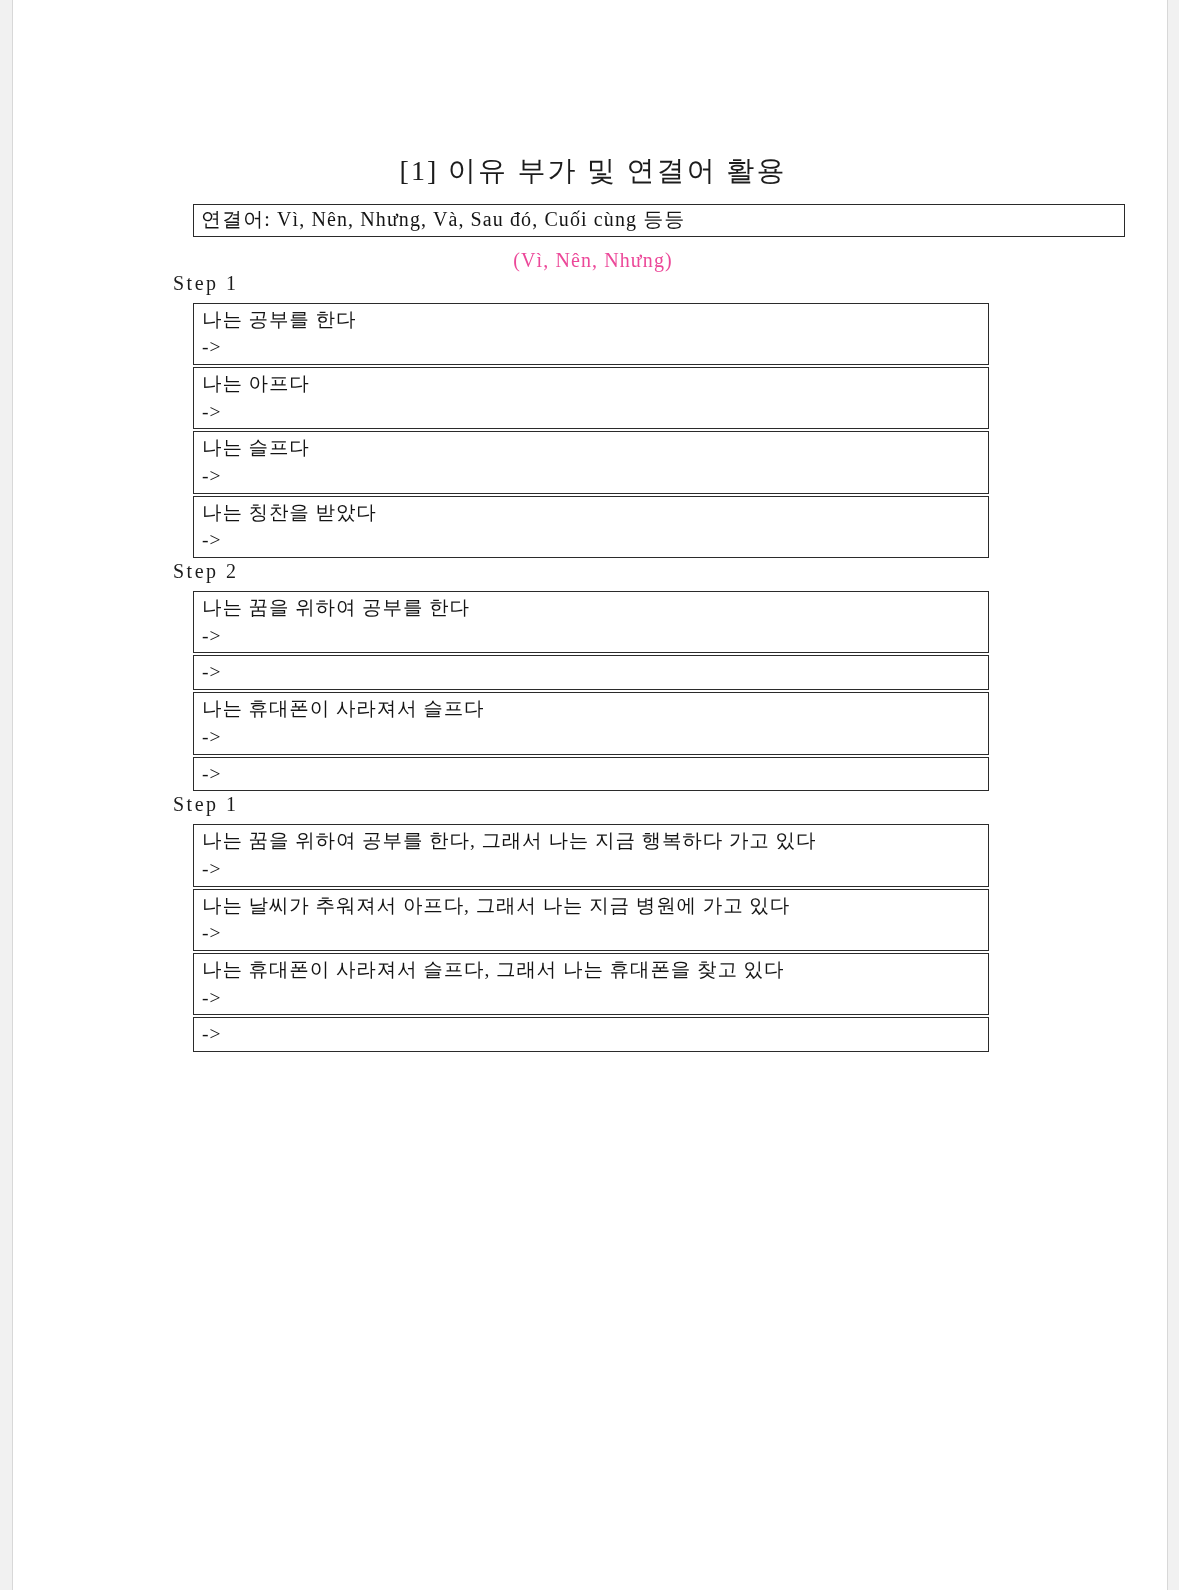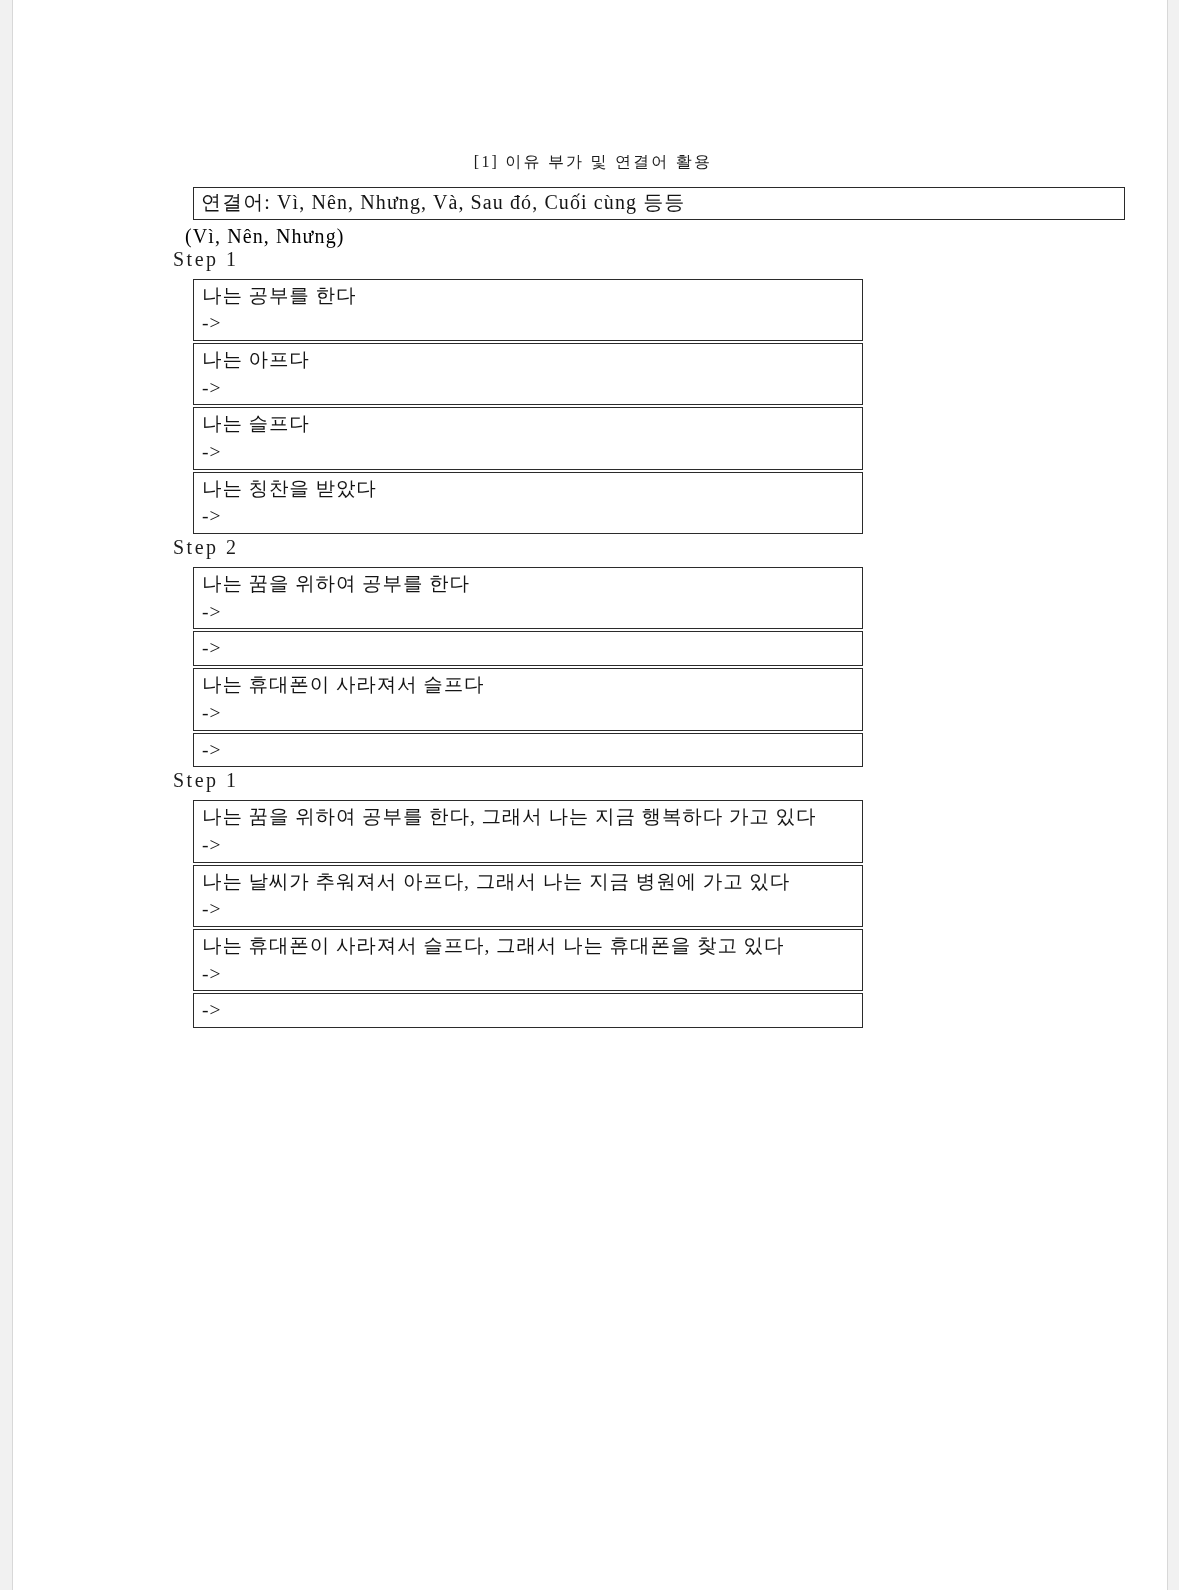--- a/index.html
+++ b/index.html
@@ -25,59 +25,60 @@
     border-right: 1px solid #d8d8d8;
   }
   .content {
     position: absolute;
     left: 158px;
     top: 152px;
     width: 830px;
   }
   .doc-title {
     text-align: center;
-    font-size: 16px;
+    font-size: 28px;
     letter-spacing: 2.2px;
     color: #1c1c1c;
     margin: 0 0 14px 0;
     font-weight: normal;
     padding-left: 14px;
   }
   .connective-box {
     margin-left: 22px;
     width: 932px;
     box-sizing: border-box;
     border: 1.5px solid #2a2a2a;
     padding: 3px 0 4px 7px;
     font-size: 20px;
     letter-spacing: 1.1px;
     color: #141414;
     line-height: 1.18;
   }
   .connective-sub {
+    text-align: center;
     font-size: 20px;
     letter-spacing: 1.1px;
-    color: #000000;
-    margin-top: 5px;
+    color: #ec4899;
+    margin-top: 12px;
     padding-left: 14px;
   }
   .step-label {
     font-size: 20px;
     letter-spacing: 2.5px;
     color: #1c1c1c;
     margin-bottom: 8px;
     padding-left: 2px;
   }
   .step-group {
     margin-left: 22px;
     width: 806px;
   }
   .sentence-box {
     box-sizing: border-box;
-    width: 670px;
+    width: 796px;
     border: 1.5px solid #2b2b2b;
     padding: 2px 0 3px 8px;
     margin-bottom: 2px;
     background: #fff;
   }
   .sentence-line {
     font-size: 19.5px;
     letter-spacing: 0.9px;
     color: #141414;
     line-height: 1.42;

